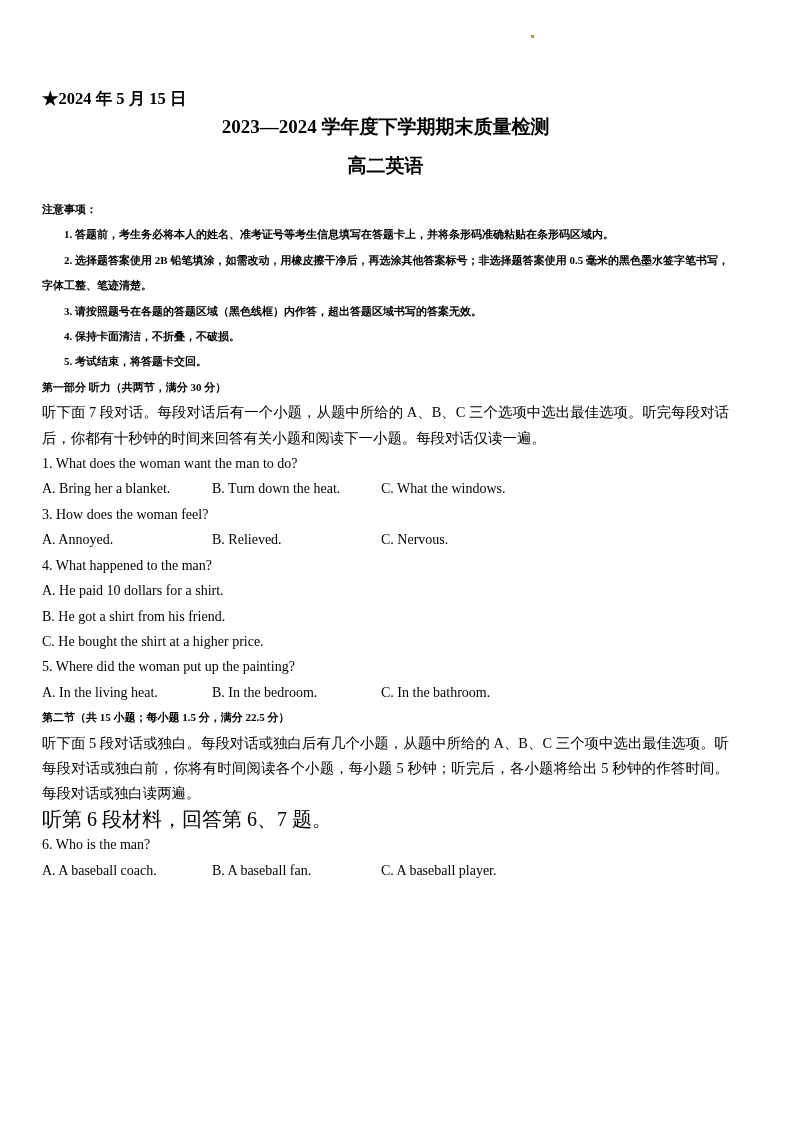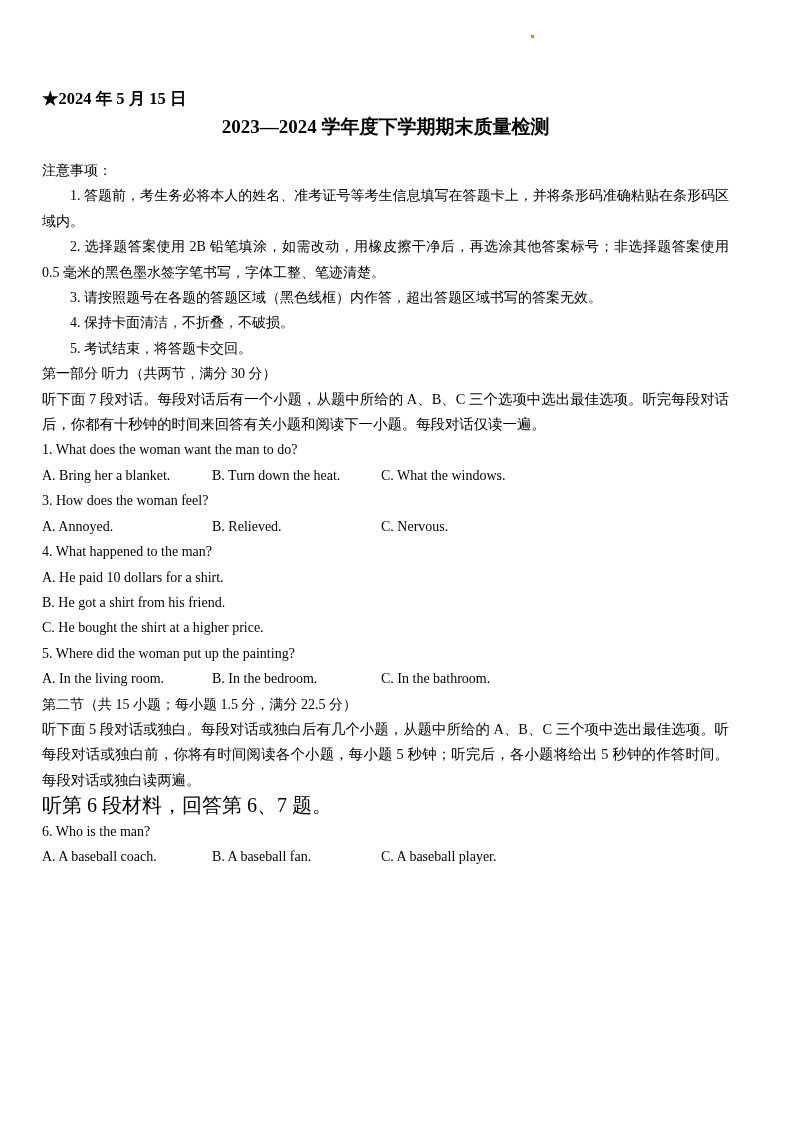--- a/index.html
+++ b/index.html
@@ -45,22 +45,22 @@
     font-size: 19px;
     font-weight: bold;
     text-align: center;
     margin: 15px 0 0 0;
     line-height: 24px;
   }
   .body-flow {
     margin-top: 19px;
   }
   .cn-bold {
-    font-weight: normal;
-    font-size: 14px;
+    font-weight: bold;
+    font-size: 11px;
     line-height: 25.4px;
   }
   p.notice {
     margin: 0;
     text-indent: 2em;
     text-align: justify;
   }
   .cn-small {
     font-size: 14.4px;
     line-height: 25.4px;
@@ -85,20 +85,21 @@
 </head>
 <body>
 
 <div class="page">
 
   <div class="speck" style="background: rgb(181, 153, 47);"></div>
 
   <div class="date-line">★2024 年 5 月 15 日</div>
 
   <div class="title">2023—2024 学年度下学期期末质量检测</div>
+  <div class="subtitle">高二英语</div>
 
   <div class="body-flow">
 
     <div class="cn-bold">注意事项：</div>
     <p class="cn-bold notice">1. 答题前，考生务必将本人的姓名、准考证号等考生信息填写在答题卡上，并将条形码准确粘贴在条形码区域内。</p>
     <p class="cn-bold notice">2. 选择题答案使用 2B 铅笔填涂，如需改动，用橡皮擦干净后，再选涂其他答案标号；非选择题答案使用 0.5 毫米的黑色墨水签字笔书写，字体工整、笔迹清楚。</p>
     <p class="cn-bold notice">3. 请按照题号在各题的答题区域（黑色线框）内作答，超出答题区域书写的答案无效。</p>
     <p class="cn-bold notice">4. 保持卡面清洁，不折叠，不破损。</p>
     <p class="cn-bold notice">5. 考试结束，将答题卡交回。</p>
 
@@ -128,21 +129,21 @@
     <div>
       <div class="en">4. What happened to the man?</div>
       <div class="en">A. He paid 10 dollars for a shirt.</div>
       <div class="en">B. He got a shirt from his friend.</div>
       <div class="en">C. He bought the shirt at a higher price.</div>
     </div>
 
     <div>
       <div class="en">5. Where did the woman put up the painting?</div>
       <div class="en opts-inline">
-        <span class="col-a">A. In the living room.</span>
+        <span class="col-a">A. In the living heat.</span>
         <span class="col-b">B. In the bedroom.</span>
         <span class="col-c">C. In the bathroom.</span>
       </div>
     </div>
 
     <div class="cn-bold">第二节（共 15 小题；每小题 1.5 分，满分 22.5 分）</div>
     <p class="cn-small">听下面 5 段对话或独白。每段对话或独白后有几个小题，从题中所给的 A、B、C 三个项中选出最佳选项。听每段对话或独白前，你将有时间阅读各个小题，每小题 5 秒钟；听完后，各小题将给出 5 秒钟的作答时间。每段对话或独白读两遍。</p>
     <div class="material-note">听第 6 段材料，回答第 6、7 题。</div>
 
     <div>

